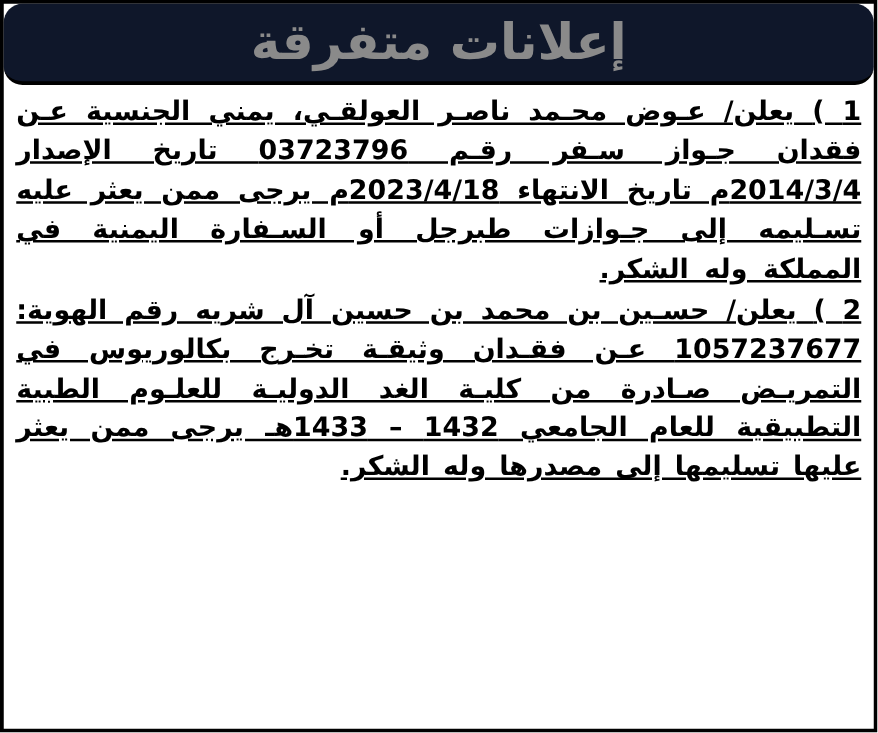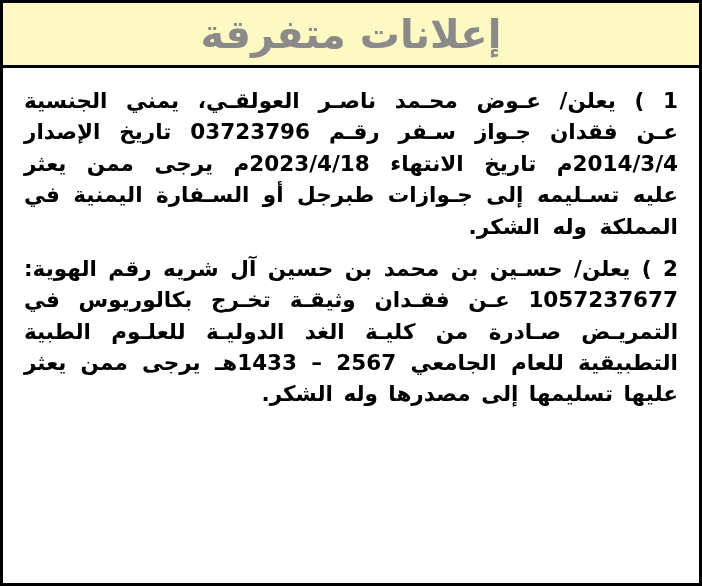--- a/index.html
+++ b/index.html
@@ -20,51 +20,53 @@
     box-sizing: border-box;
     border: 3px solid #000000;
     background: #ffffff;
   }
   .header {
     height: 62px;
     border-bottom: 3px solid #000000;
     display: flex;
     align-items: center;
     justify-content: center;
-    background: #fef9c3;
+    background: #0f172a;
+    border-radius: 15px;
   }
   .header-title {
     font-size: 40px;
     font-weight: bold;
     color: #8a8a8a;
     letter-spacing: 1px;
     line-height: 1;
     direction: rtl;
     white-space: nowrap;
     font-family: "DejaVu Sans", "Liberation Sans", sans-serif;
   }
   .body-area {
     padding: 6px 10px 4px 10px;
     direction: rtl;
   }
   .notice {
     display: block;
     margin-bottom: 2px;
   }
   .notice p {
-    margin: 11px;
+    margin: 0;
     padding: 0;
     font-size: 21.5px;
     font-weight: bold;
     line-height: 1.46;
     color: #000000;
     text-align: justify;
     text-align-last: right;
     direction: rtl;
     word-spacing: 2px;
+    text-decoration: underline;
   }
   .notice p .marker {
     font-weight: bold;
   }
   .notice-1 p { word-spacing: 5px; }
   .notice-2 p { word-spacing: 3px; }
   .notice-3 p { word-spacing: 4px; }
 </style>
 </head>
 <body>
@@ -75,18 +77,18 @@
     <div class="header-title">إعلانات متفرقة</div>
   </div>
 
   <div class="body-area">
 
     <div class="notice notice-1">
       <p><span class="marker">1 )</span> <span>يعلن/ عـوض محـمد ناصـر العولقـي، يمني الجنسية عـن فقدان جـواز سـفر رقـم 03723796 تاريخ الإصدار 2014/3/4م تاريخ الانتهاء 2023/4/18م يرجى ممن يعثر عليه تسـليمه إلى جـوازات طبرجل أو السـفارة اليمنية في المملكة وله الشكر.</span></p>
     </div>
 
     <div class="notice notice-2">
-      <p><span class="marker">2 )</span> <span>يعلن/ حسـين بن محمد بن حسين آل شريه رقم الهوية: 1057237677 عـن فقـدان وثيقـة تخـرج بكالوريوس في التمريـض صـادرة من كليـة الغد الدوليـة للعلـوم الطبية التطبيقية للعام الجامعي 2567 – 1433هـ يرجى ممن يعثر عليها تسليمها إلى مصدرها وله الشكر.</span></p>
+      <p><span class="marker">2 )</span> <span>يعلن/ حسـين بن محمد بن حسين آل شريه رقم الهوية: 1057237677 عـن فقـدان وثيقـة تخـرج بكالوريوس في التمريـض صـادرة من كليـة الغد الدوليـة للعلـوم الطبية التطبيقية للعام الجامعي 1432 – 1433هـ يرجى ممن يعثر عليها تسليمها إلى مصدرها وله الشكر.</span></p>
     </div>
 
 
   </div>
 </div>
 
 </body></html>

